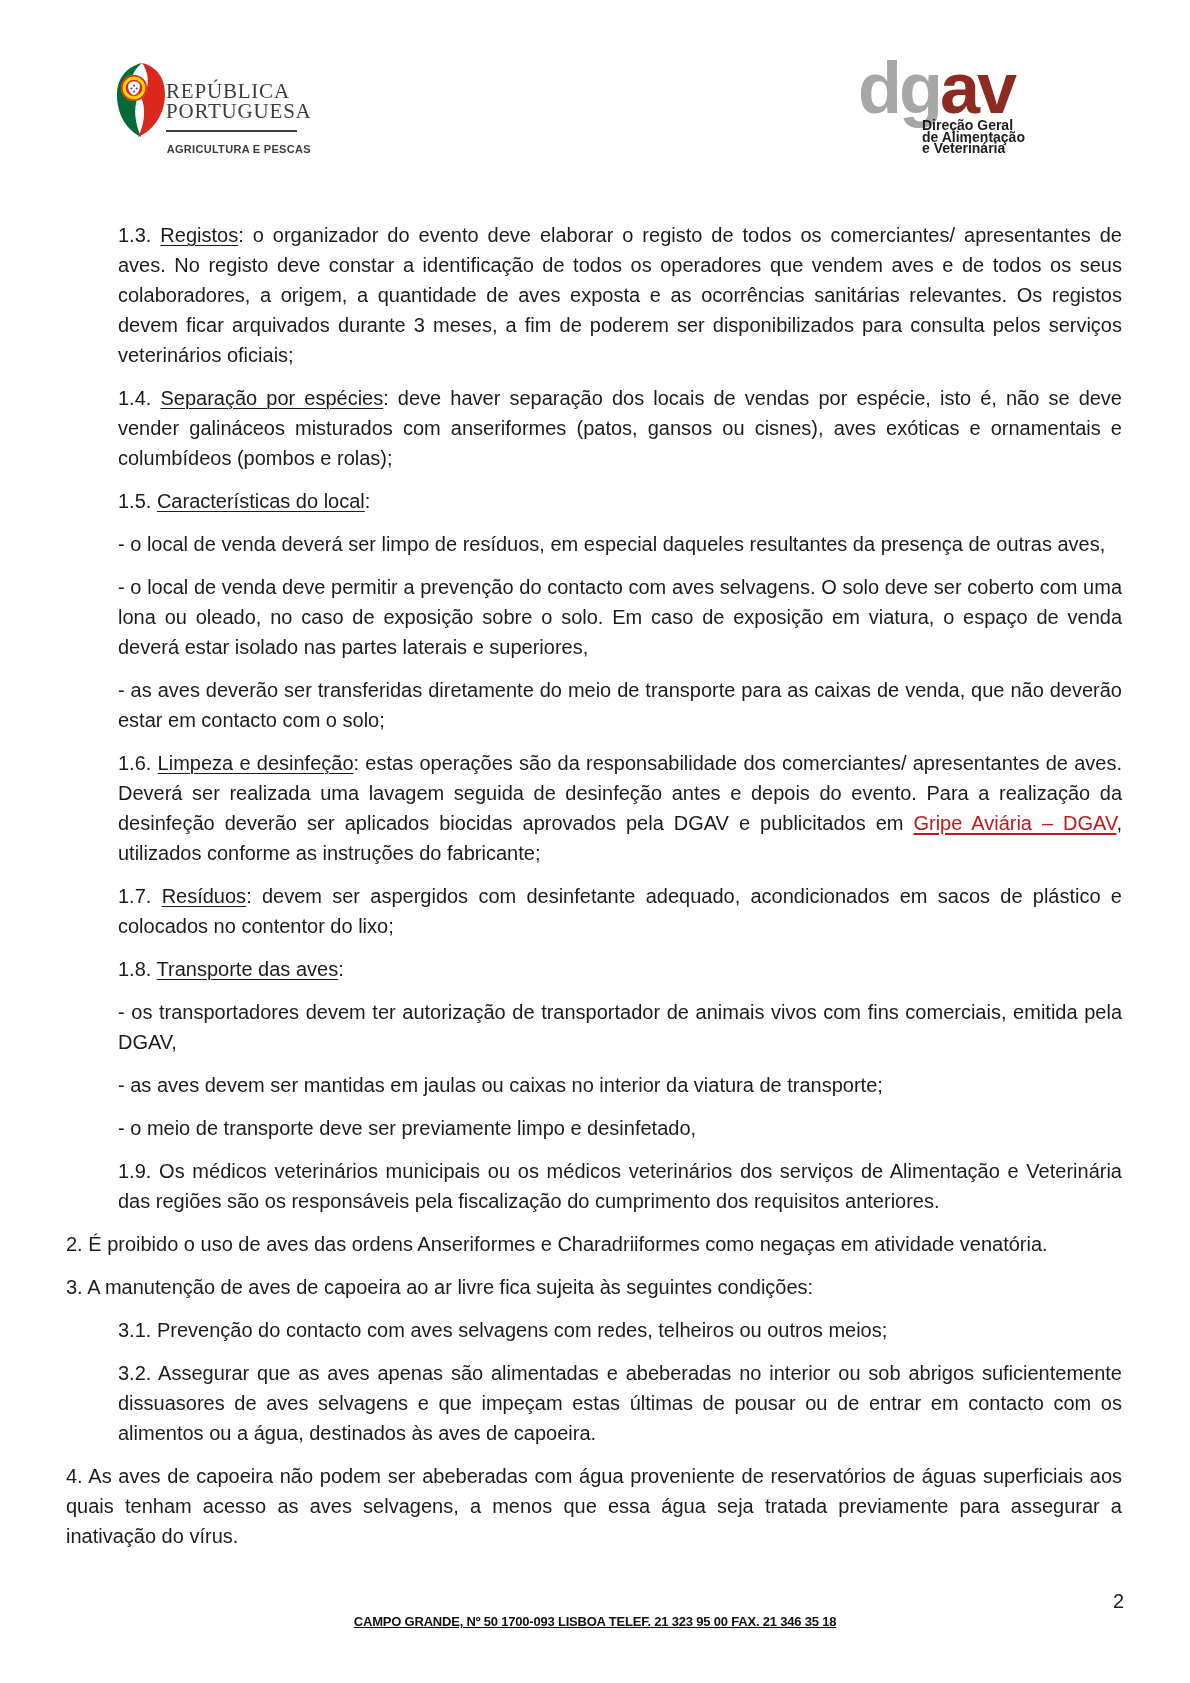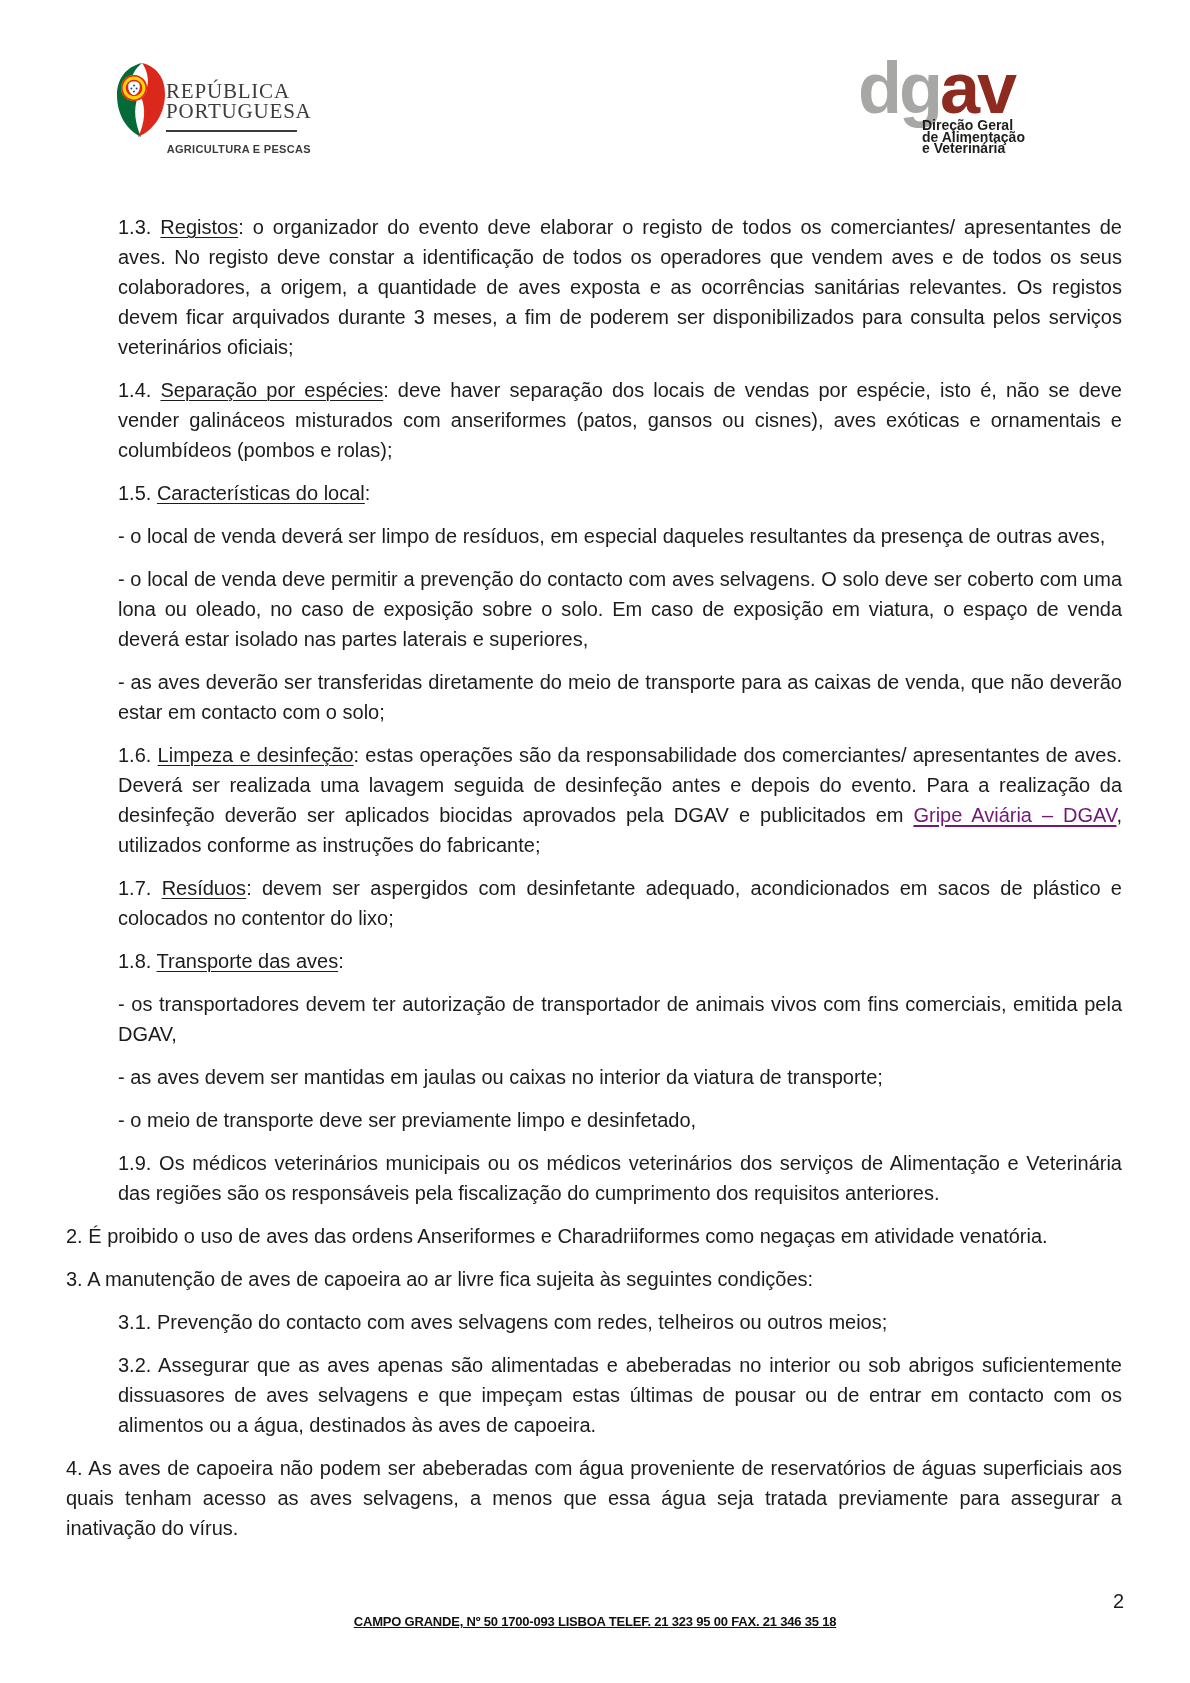--- a/index.html
+++ b/index.html
@@ -25,24 +25,24 @@
   .dgav-red{color:#8d2b20;}
   .dgav-sub{
     position:absolute;left:64px;top:68px;font-size:14px;font-weight:700;
     line-height:11.5px;color:#1d1d1b;white-space:nowrap;
   }
   
   .content{
     position:absolute;left:66px;top:212px;width:1056px;
     font-size:20px;line-height:30px;text-align:justify;color:#1c1c1c;
   }
-  .para{margin:0 0 13px 0;}
+  .para{margin:8px 0 13px 0;}
   .ind{margin-left:52px;}
   .u{text-decoration:underline;text-underline-offset:3px;text-decoration-thickness:1.4px;}
-  .link{color:#701a75;text-underline-offset:3px;cursor:pointer;}
+  .link{color:#b91c1c;text-underline-offset:3px;cursor:pointer;}
   
   .page-num{position:absolute;right:66px;top:1590px;font-size:20px;color:#1c1c1c;}
   .footer{
     position:absolute;left:0;top:1614px;width:100%;text-align:center;
     font-size:13px;font-weight:700;letter-spacing:-0.2px;color:#101010;text-decoration:underline;
   }
 </style>
 </head>
 <body>
 

